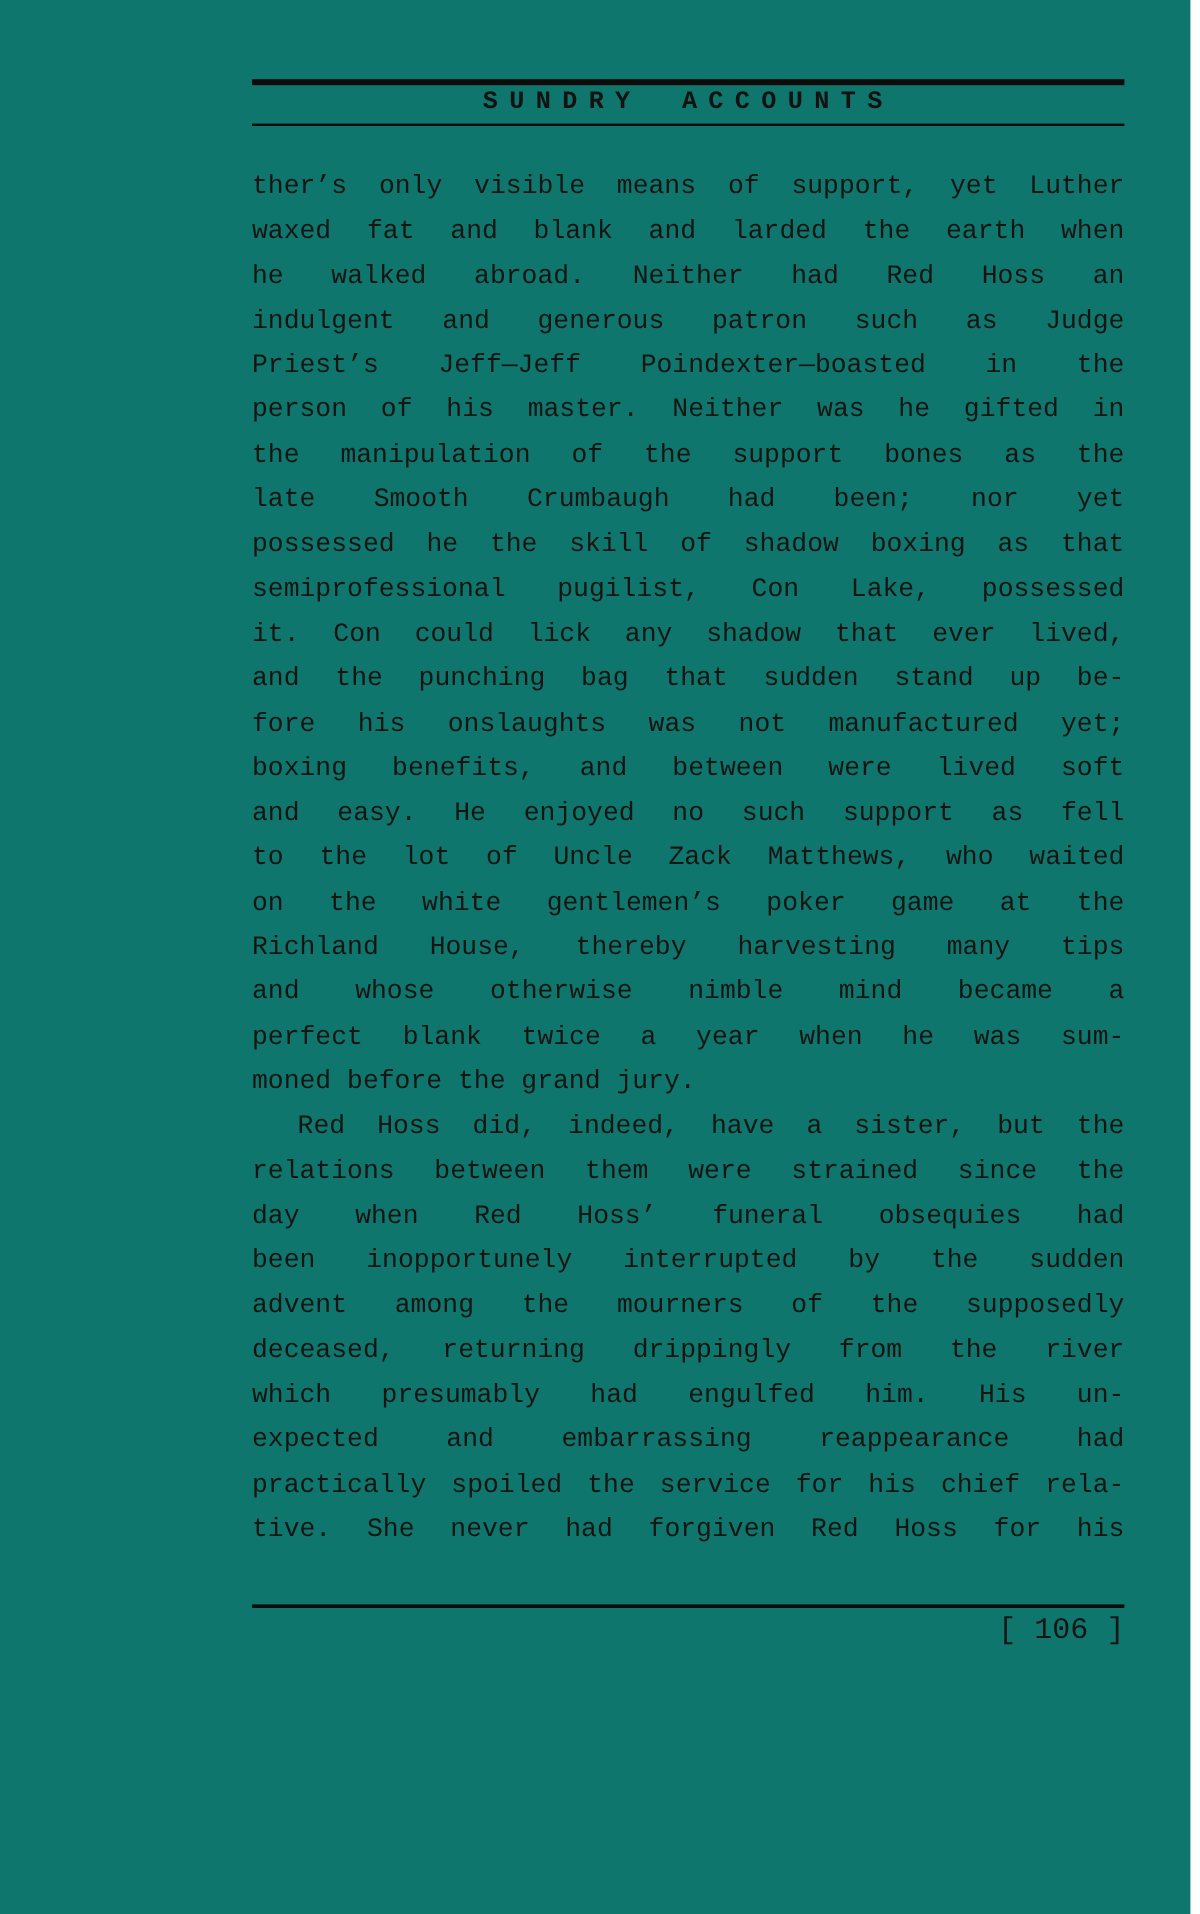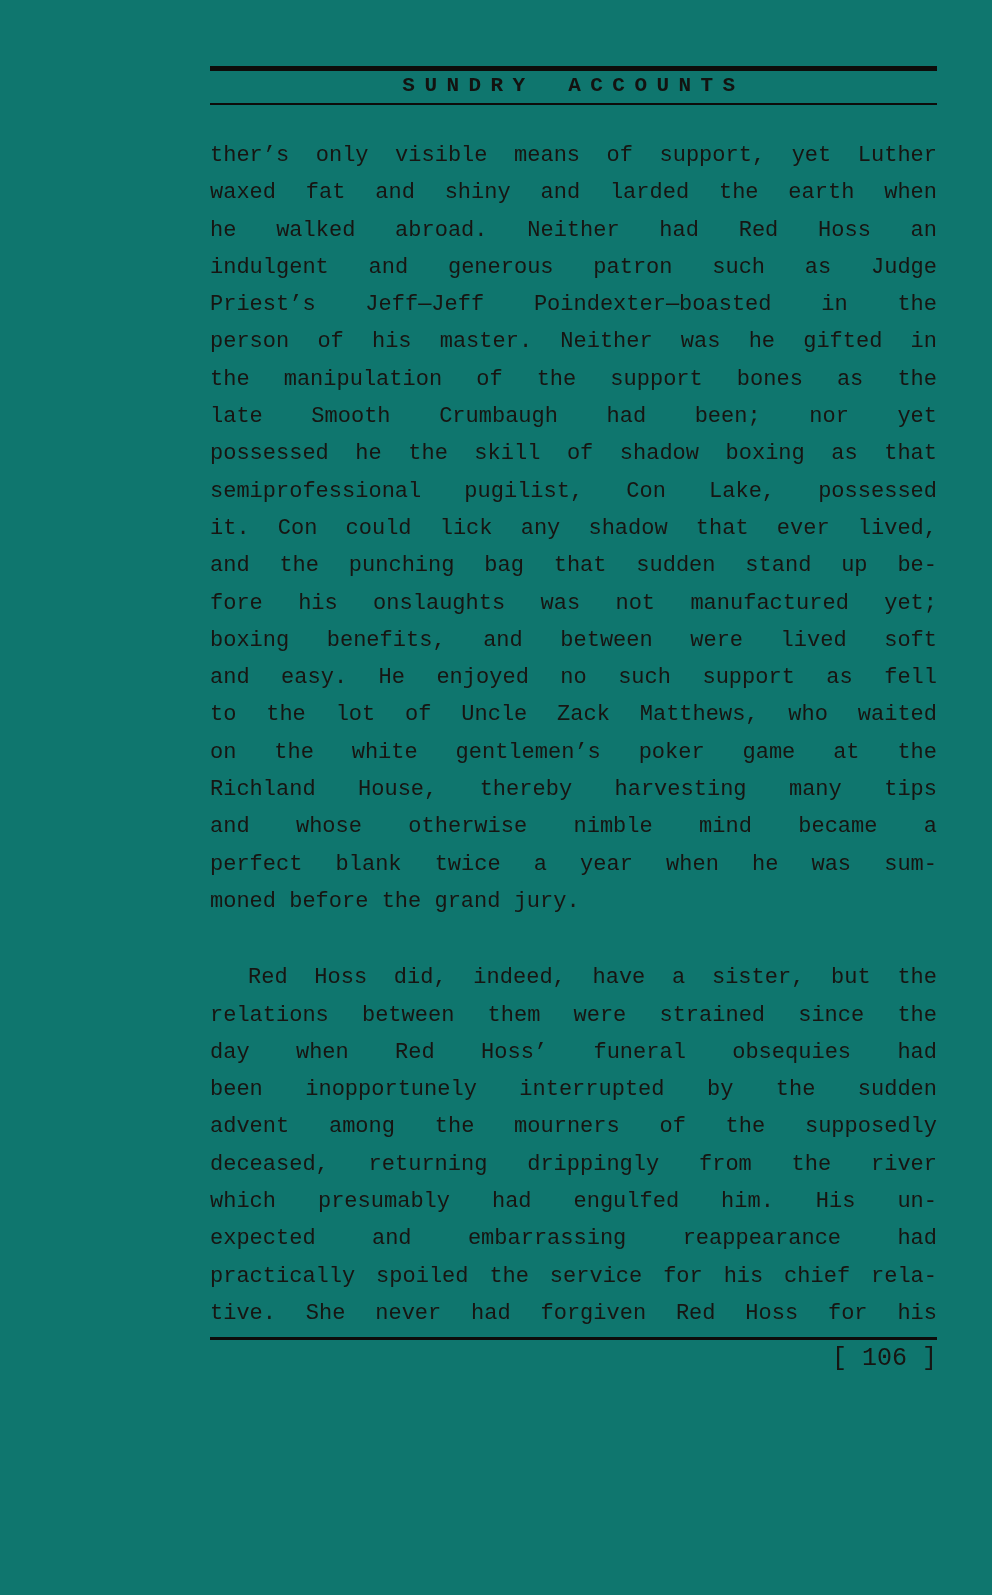--- a/index.html
+++ b/index.html
@@ -50,21 +50,21 @@
   }
   .line {
     text-align: justify;
     text-align-last: justify;
     white-space: nowrap;
     overflow: hidden;
     
     width: 100%;
   }
   .line.para-end { text-align-last: left; }
-  .line.indent   { text-indent: 38px; margin-top: 39px; }
+  .line.indent   { text-indent: 38px; }
 
   .page-number {
     position: absolute;
     top: 1344px;
     left: 210px;
     width: 727px;
     text-align: right;
     font-size: 25px;
     color: #171512;
   }
@@ -75,21 +75,21 @@
 <div class="page">
 
   <div class="rule rule-top"></div>
 
   <div class="running-header">SUNDRY ACCOUNTS</div>
 
   <div class="rule rule-header"></div>
 
   <div class="body-text" id="body-text">
       <div class="line">ther’s only visible means of support, yet Luther</div>
-      <div class="line">waxed fat and shiny and larded the earth when</div>
+      <div class="line">waxed fat and blank and larded the earth when</div>
       <div class="line">he walked abroad.  Neither had Red Hoss an</div>
       <div class="line">indulgent and generous patron such as Judge</div>
       <div class="line">Priest’s Jeff—Jeff Poindexter—boasted in the</div>
       <div class="line">person of his master.  Neither was he gifted in</div>
       <div class="line">the manipulation of the support bones as the</div>
       <div class="line">late Smooth Crumbaugh had been;  nor yet</div>
       <div class="line">possessed he the skill of shadow boxing as that</div>
       <div class="line">semiprofessional pugilist, Con Lake, possessed</div>
       <div class="line">it.  Con could lick any shadow that ever lived,</div>
       <div class="line">and the punching bag that sudden stand up be-</div>

